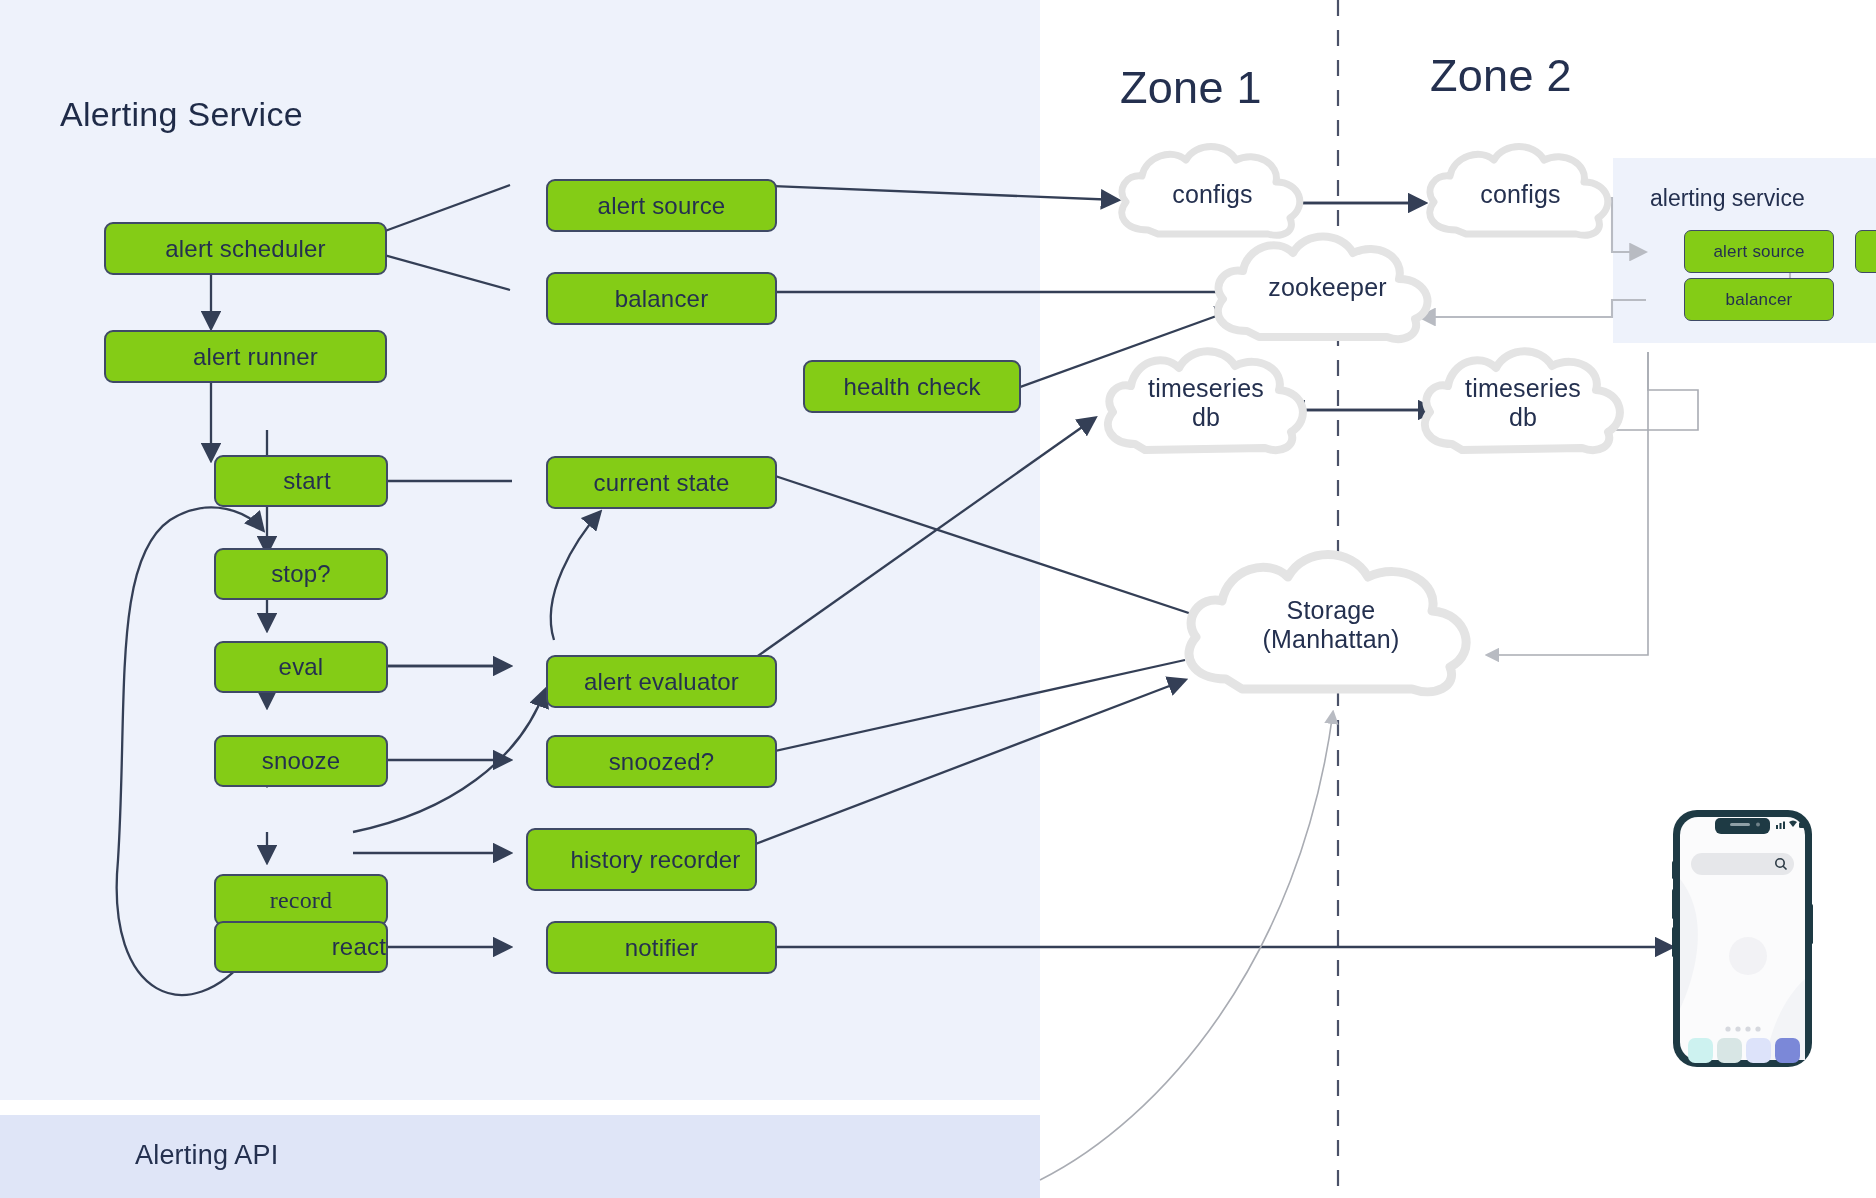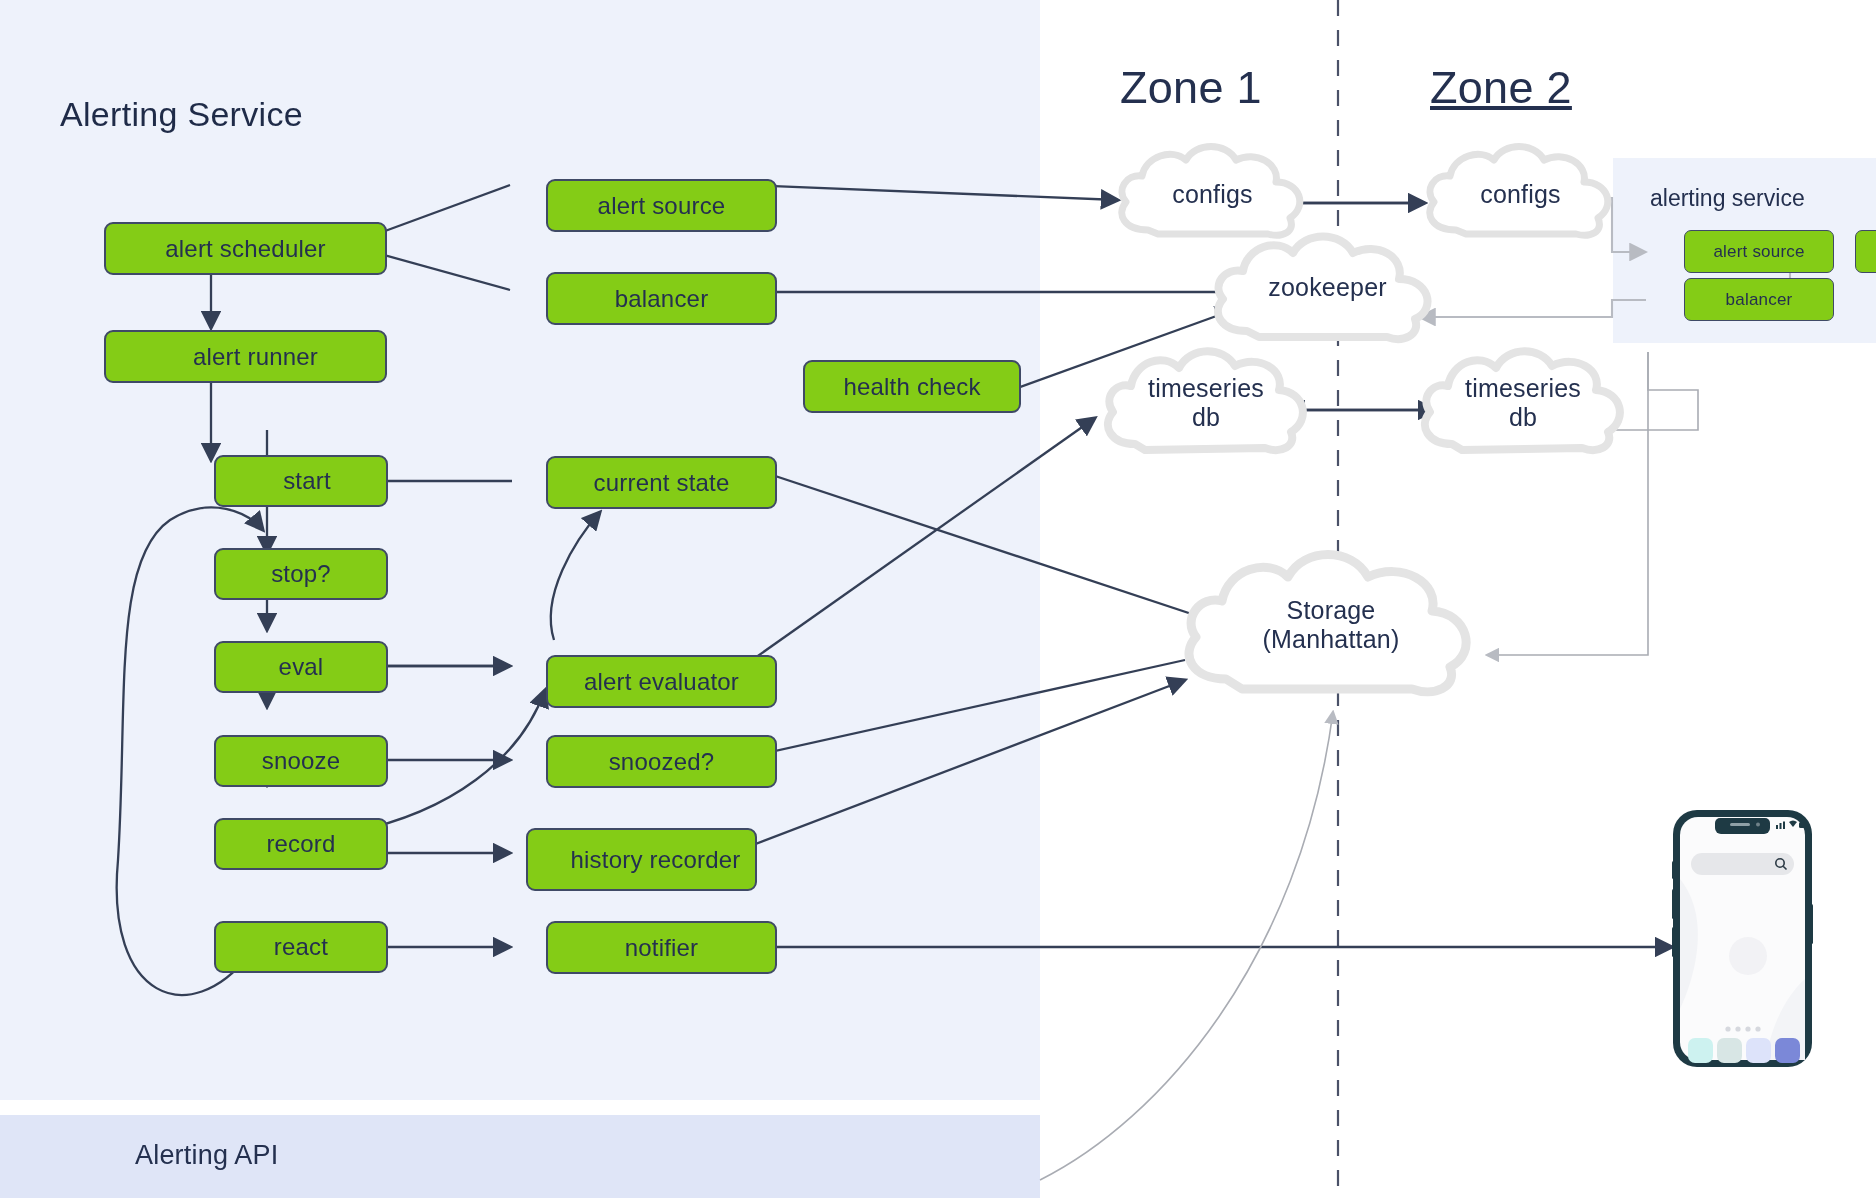--- a/index.html
+++ b/index.html
@@ -50,21 +50,21 @@
     color: #1f2b48;
     letter-spacing: .3px;
   }
   .zone-title {
     position: absolute;
     font-size: 45px;
     color: #24304f;
     letter-spacing: .3px;
   }
   .zone1 { left: 1120px; top: 62px; }
-  .zone2 { left: 1430px; top: 62px; text-decoration: underline; }
+  .zone2 { left: 1430px; top: 50px; }
   .inset-title {
     position: absolute;
     left: 1650px; top: 185px;
     font-size: 23px;
     color: #24304f;
   }
   
   .node {
     position: absolute;
     box-sizing: border-box;
@@ -265,24 +265,24 @@
     </div>
   <div class="node" style="left:180px; top:548px; width:174px; height:52px;">
     <span>stop?</span>
     </div>
   <div class="node" style="left:180px; top:641px; width:174px; height:52px;">
     <span>eval</span>
     </div>
   <div class="node" style="left:180px; top:735px; width:174px; height:52px;">
     <span>snooze</span>
     </div>
-  <div class="node" style="left:180px; top:818px; width:174px; height:52px;">
+  <div class="node" style="left:180px; top:874px; width:174px; height:52px;font-family:Liberation Serif, serif;">
     <span>record</span>
     </div>
-  <div class="node" style="left:180px; top:921px; width:174px; height:52px;">
+  <div class="node" style="left:180px; top:921px; width:174px; height:52px;justify-content:flex-end;">
     <span>react</span>
     </div>
 
   <div class="node" style="left:512px; top:179px; width:231px; height:53px;">
     <span>alert source</span>
     </div>
   <div class="node" style="left:512px; top:272px; width:231px; height:53px;">
     <span>balancer</span>
     </div>
   <div class="node" style="left:769px; top:360px; width:218px; height:53px;text-align:center;">

